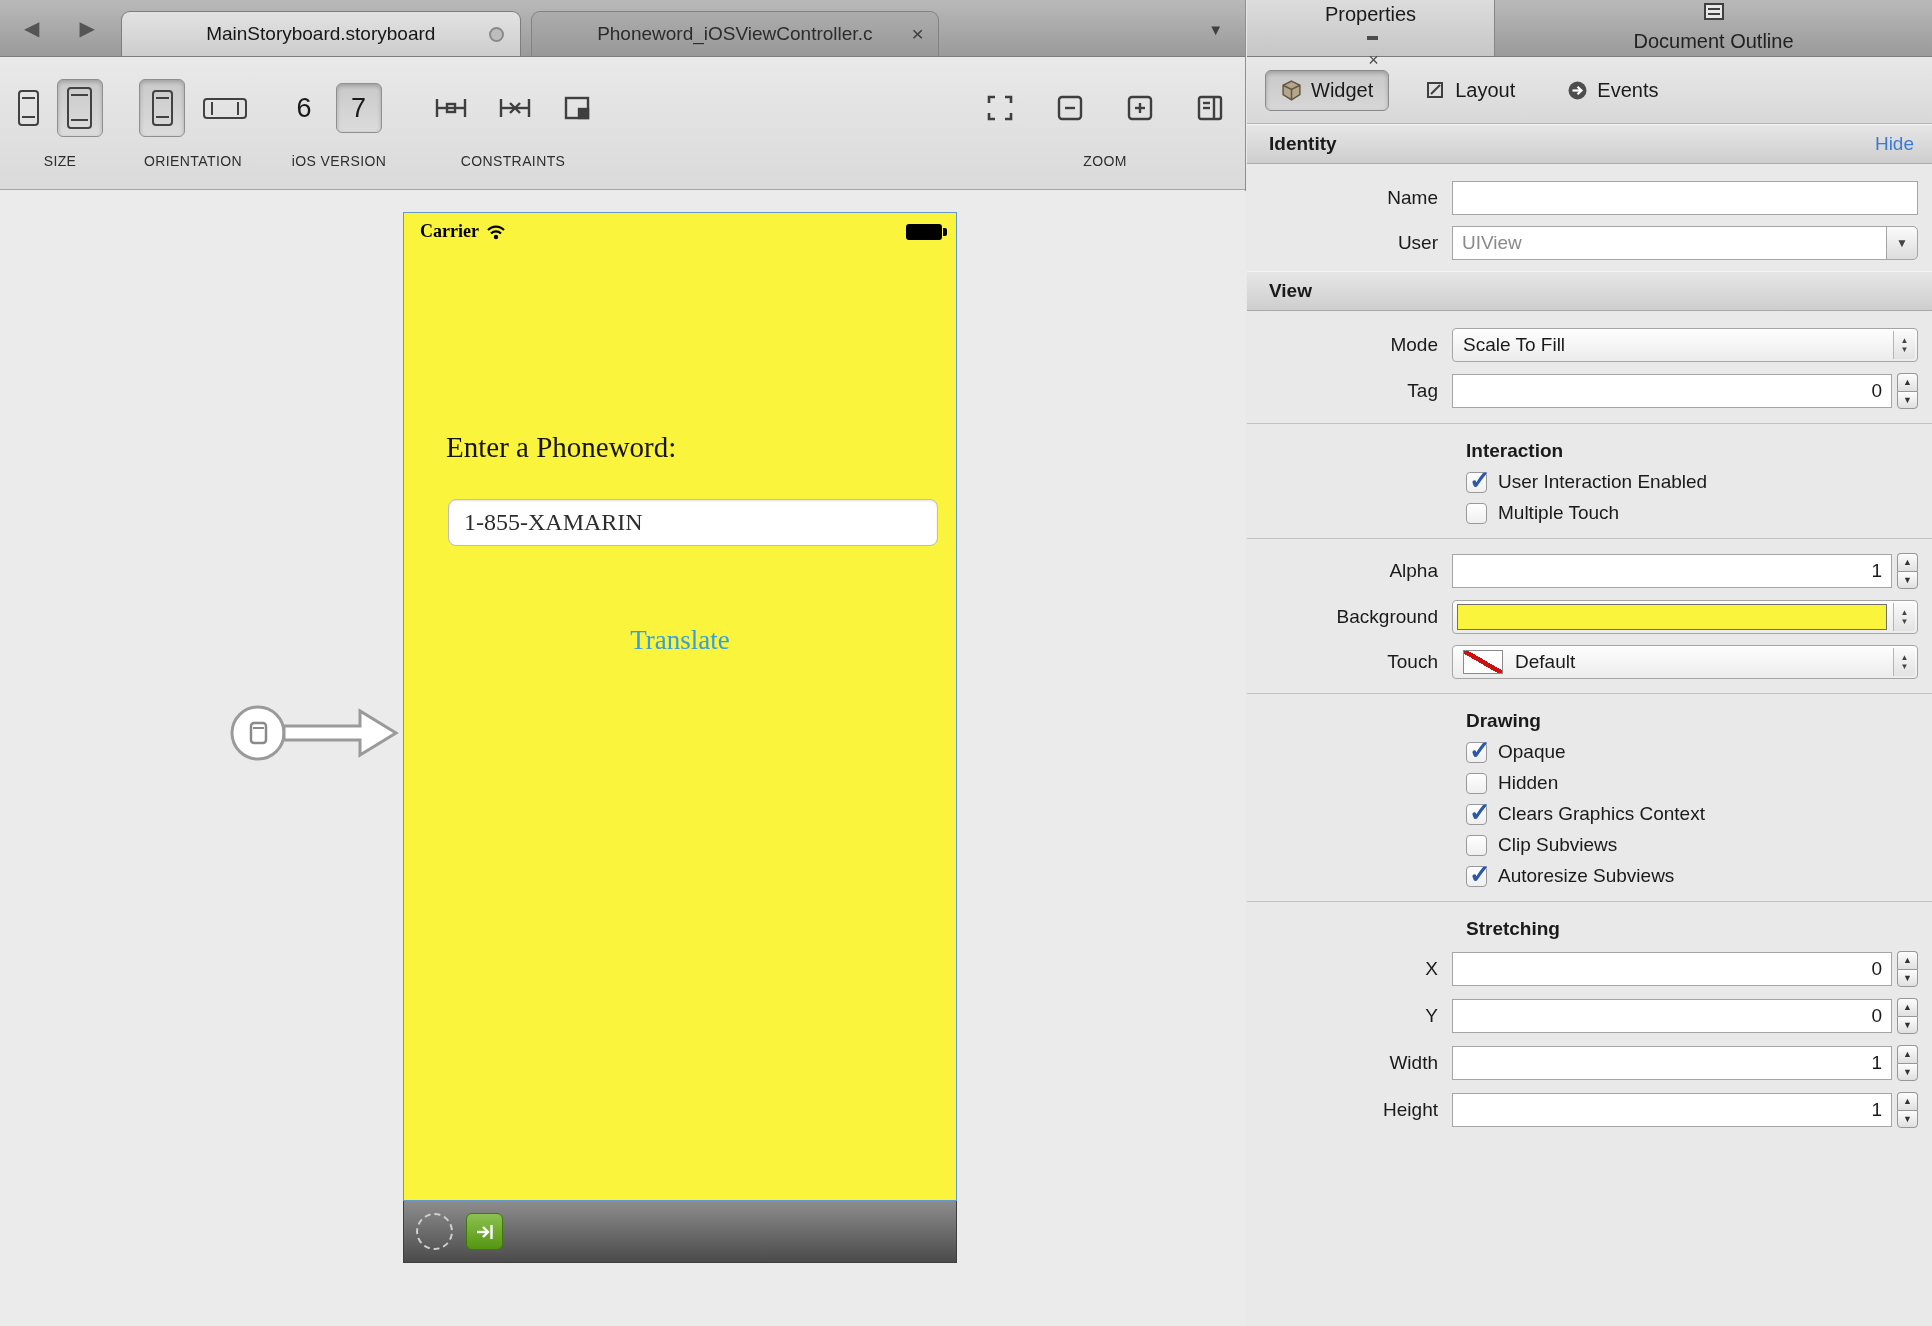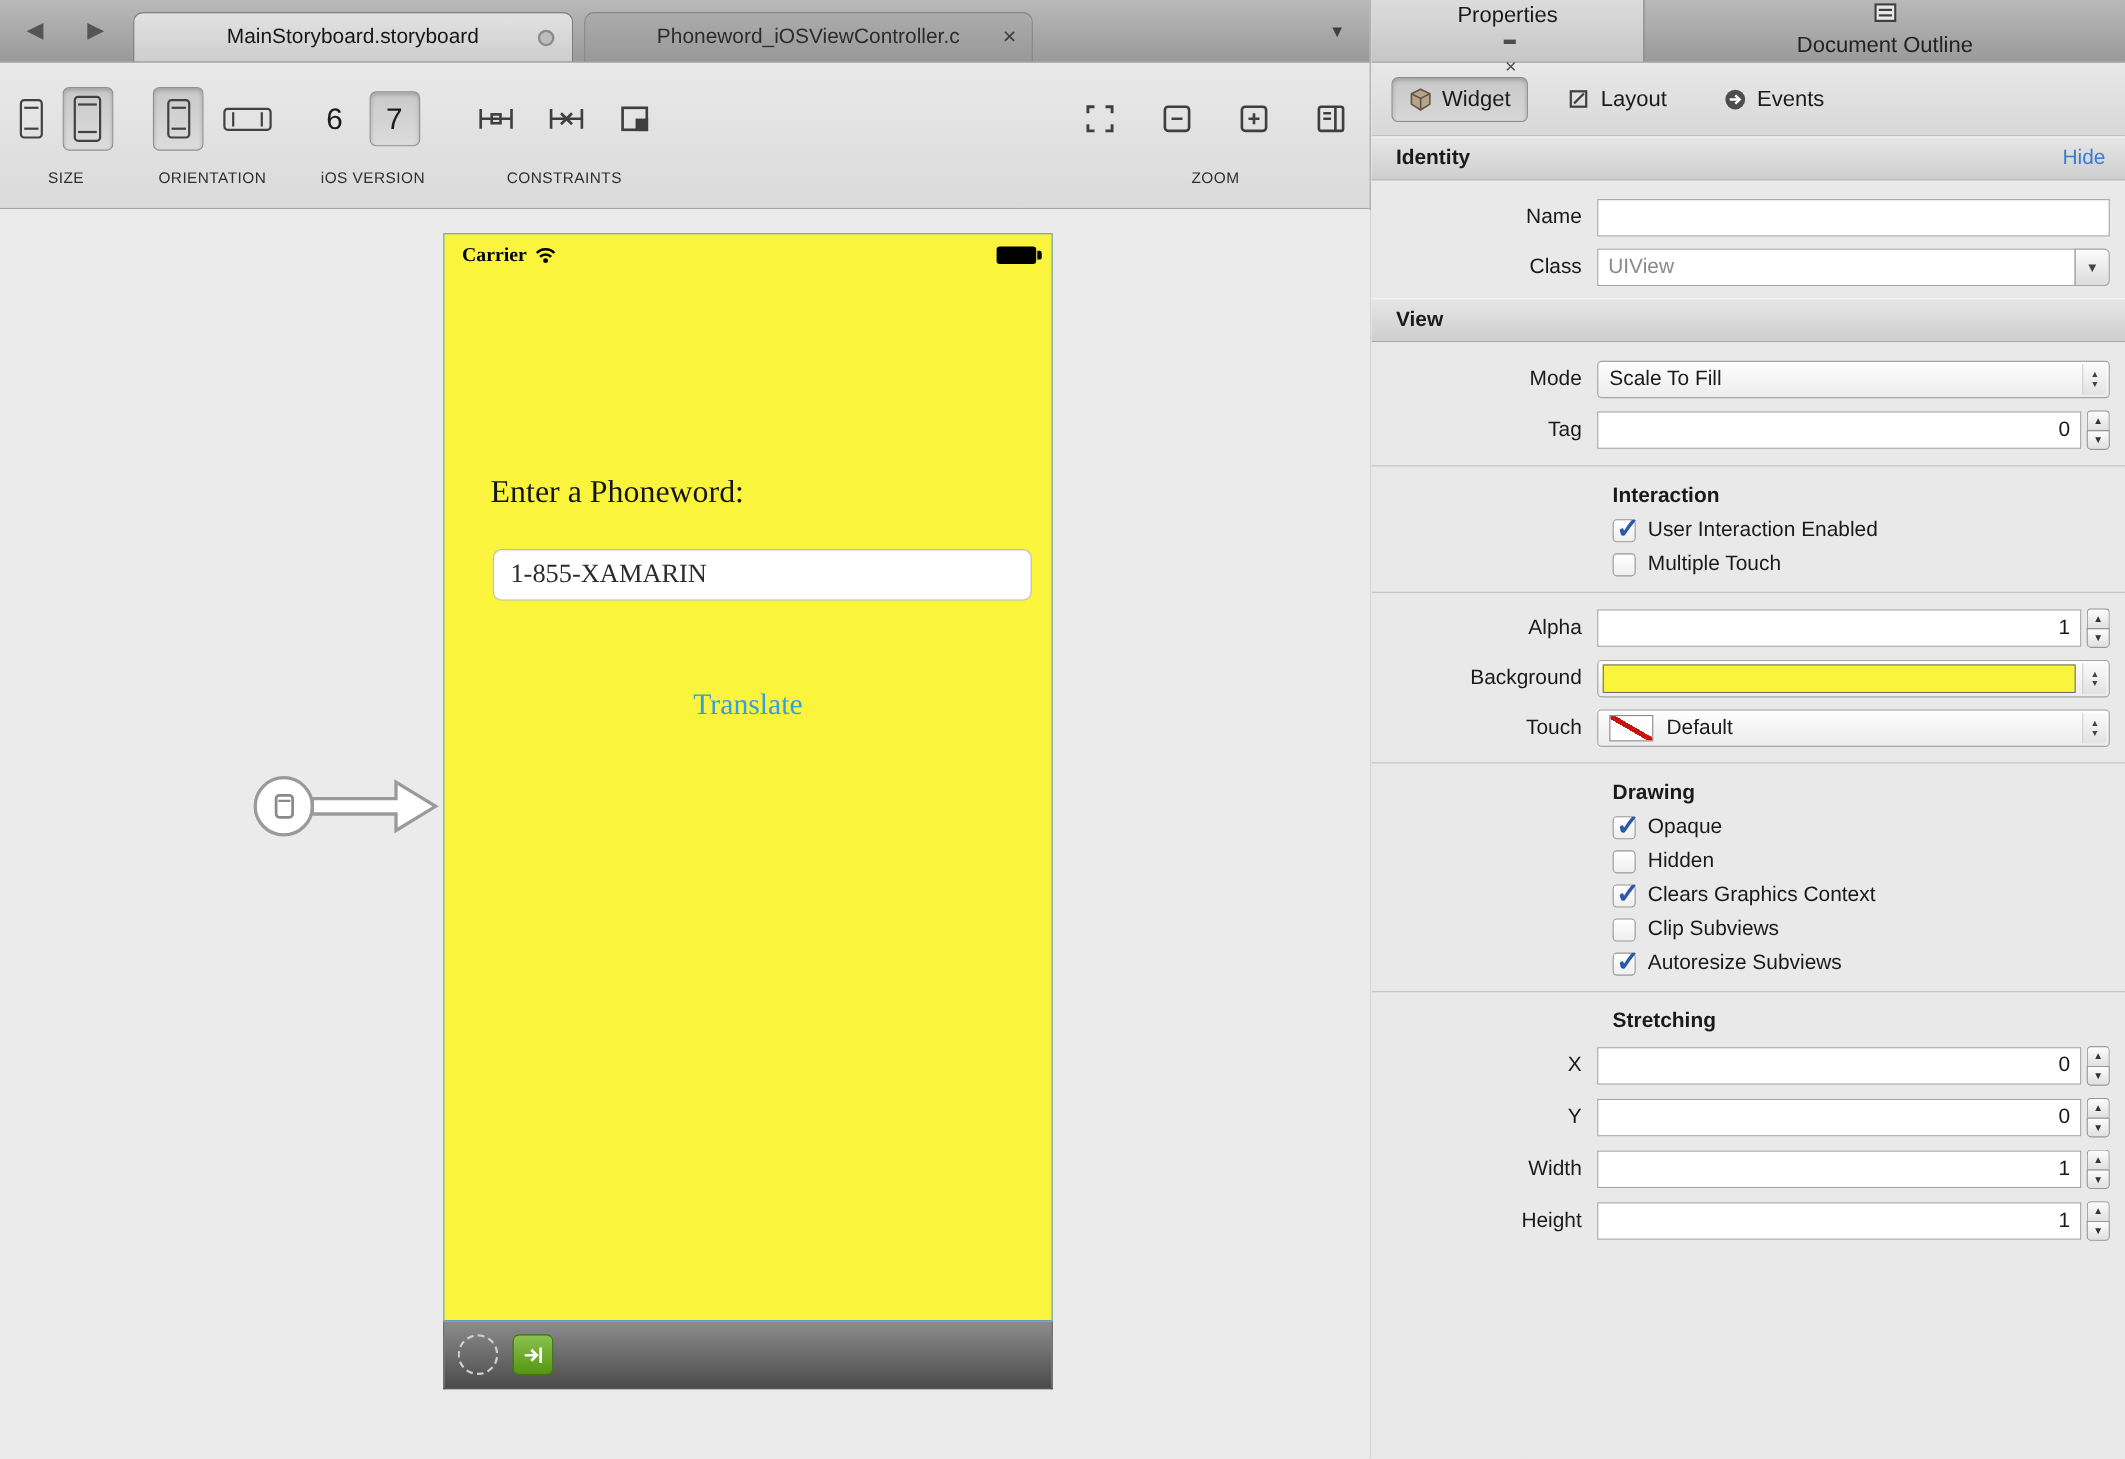--- a/index.html
+++ b/index.html
@@ -329,21 +329,21 @@
     </div>
 
     <div class="form">
       <div class="row">
         <div class="row-label">Name</div>
         <div class="row-control">
           <input class="text" value="" style="">
         </div>
       </div>
       <div class="row">
-        <div class="row-label">Class</div>
+        <div class="row-label">User</div>
         <div class="row-control">
           <input class="text dim" value="UIView" style="">
           <span class="combo-btn">▼</span>
         </div>
       </div>
     </div>
 
     <div class="section-bar">
       <span>View</span>
     </div>

